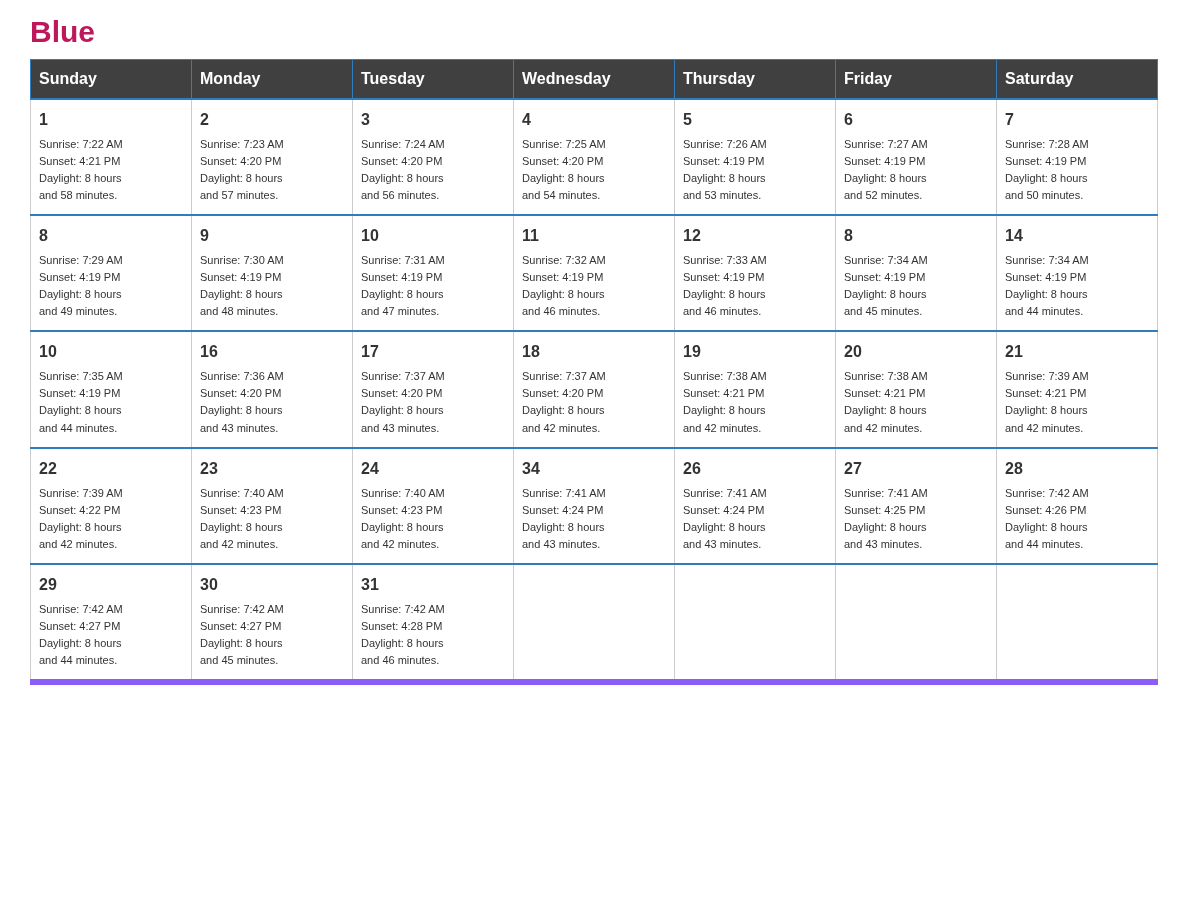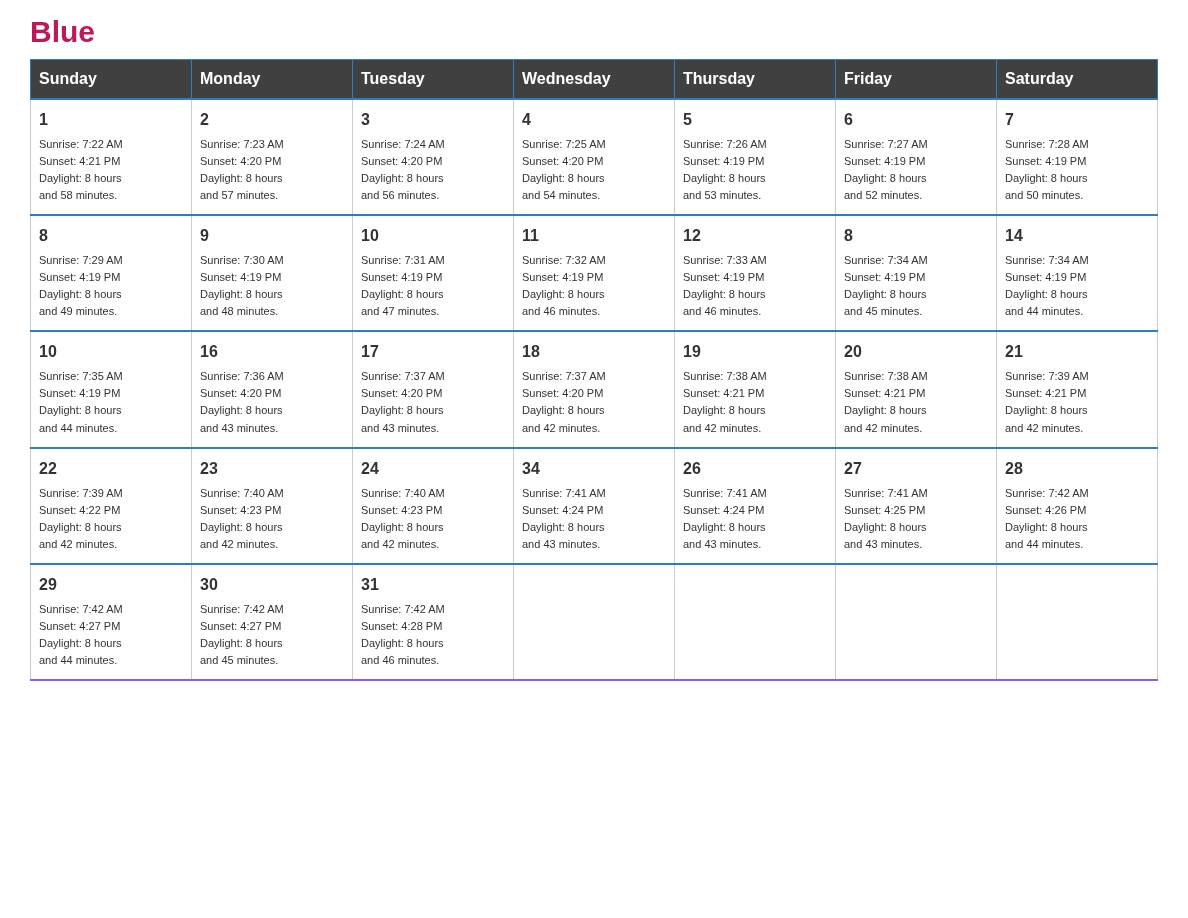--- a/index.html
+++ b/index.html
@@ -62,21 +62,21 @@
       font-size: 16px;
       font-weight: bold;
       display: block;
       margin-bottom: 4px;
     }
     tbody tr td .day-info {
       font-size: 11px;
       line-height: 1.55;
     }
     tbody tr:last-child td {
-      border-bottom: 2px solid #8b5cf6;
+      border-bottom: 6px solid #8b5cf6;
     }
     tbody tr td:first-child {
       border-top: 2px solid #2e7dbf;
     }
     tbody tr td {
       border-top: 2px solid #2e7dbf;
     }
     tbody tr td.empty {
       background: #fff;
     }

